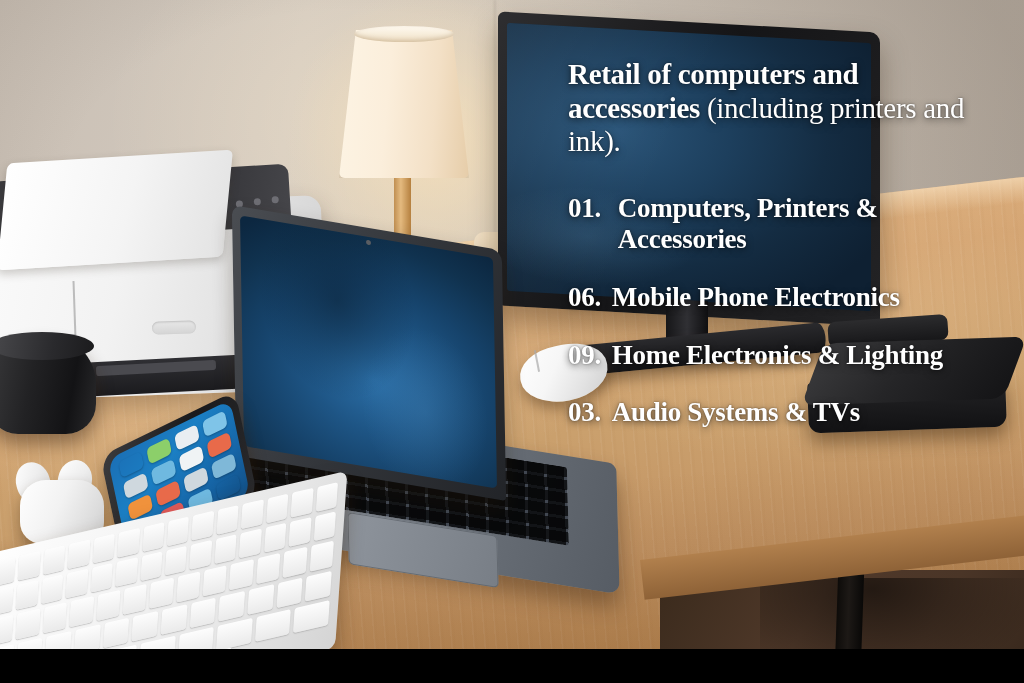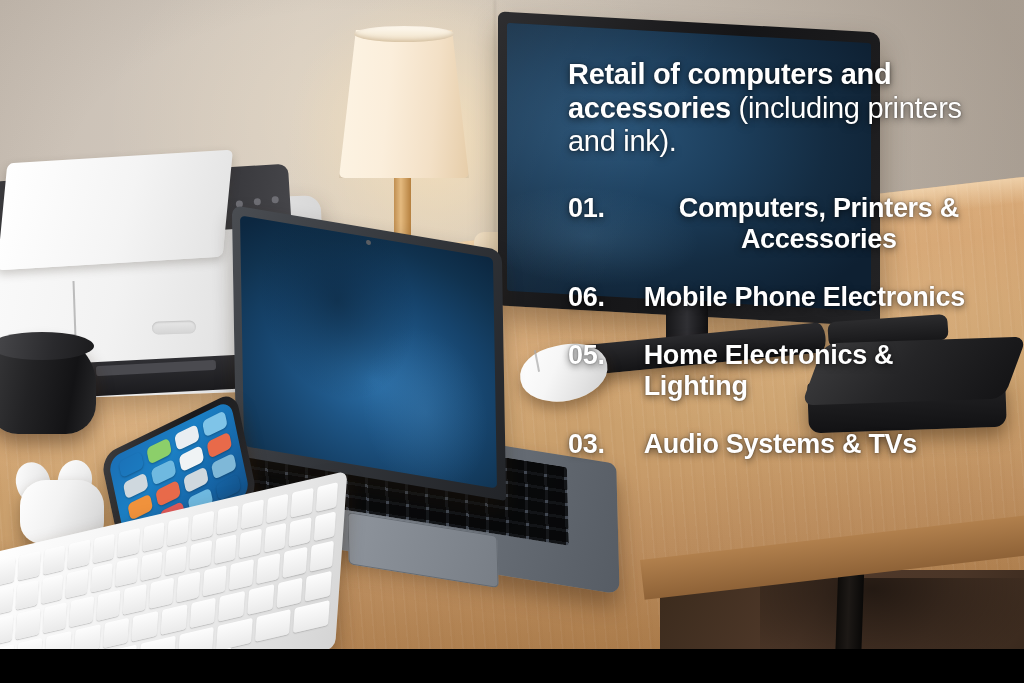--- a/index.html
+++ b/index.html
@@ -4,20 +4,21 @@
 <style>
   * { margin:0; padding:0; box-sizing:border-box; }
   html,body { background:#000; }
   body { font-family:"Liberation Sans", sans-serif; }
 
   .scene {
     position:relative;
     width:1024px; height:649px;
     overflow:hidden;
     background:#0369a1;
+    font-family:Liberation Serif, serif;
   }
 
   
   .wall {
     position:absolute; left:0; top:0; width:1024px; height:440px;
     background:
       radial-gradient(ellipse 420px 300px at 400px 120px, rgba(255,236,205,.40), rgba(255,236,205,0) 70%),
       linear-gradient(100deg, #c9bfb4 0%, #d3cabf 28%, #cdc3b7 58%, #c4b9ad 100%);
   }
   .wall-corner {
@@ -370,22 +371,22 @@
   .headline .hl-strong { font-weight:700; }
 
   .list { margin-top:34px; }
   .list-item {
     display:flex; gap:11px;
     font-size:27px; line-height:1.17; letter-spacing:-.3px;
     font-weight:600;
     margin-bottom:26px;
   }
   .list-num { flex:0 0 auto; }
-  .list-label { flex:1 1 auto;margin-left:28px; }
-  .list-item.wide-gap { gap:17px;text-align:center; }
+  .list-label { flex:1 1 auto; }
+  .list-item.wide-gap { gap:17px; }
 </style>
 </head>
 <body>
 
 <div class="scene">
 
   <div class="wall"></div>
   <div class="wall-corner"></div>
   <div class="wall-vign"></div>
 
@@ -567,21 +568,21 @@
         <span class="list-num">01.</span>
         <span class="list-label">Computers, Printers &amp; Accessories</span>
       </div>
 
       <div class="list-item">
         <span class="list-num">06.</span>
         <span class="list-label">Mobile Phone Electronics</span>
       </div>
 
       <div class="list-item">
-        <span class="list-num">05.</span>
+        <span class="list-num">09.</span>
         <span class="list-label">Home Electronics &amp; Lighting</span>
       </div>
 
       <div class="list-item">
         <span class="list-num">03.</span>
         <span class="list-label">Audio Systems &amp; TVs</span>
       </div>
 
     </div>
   </div>

